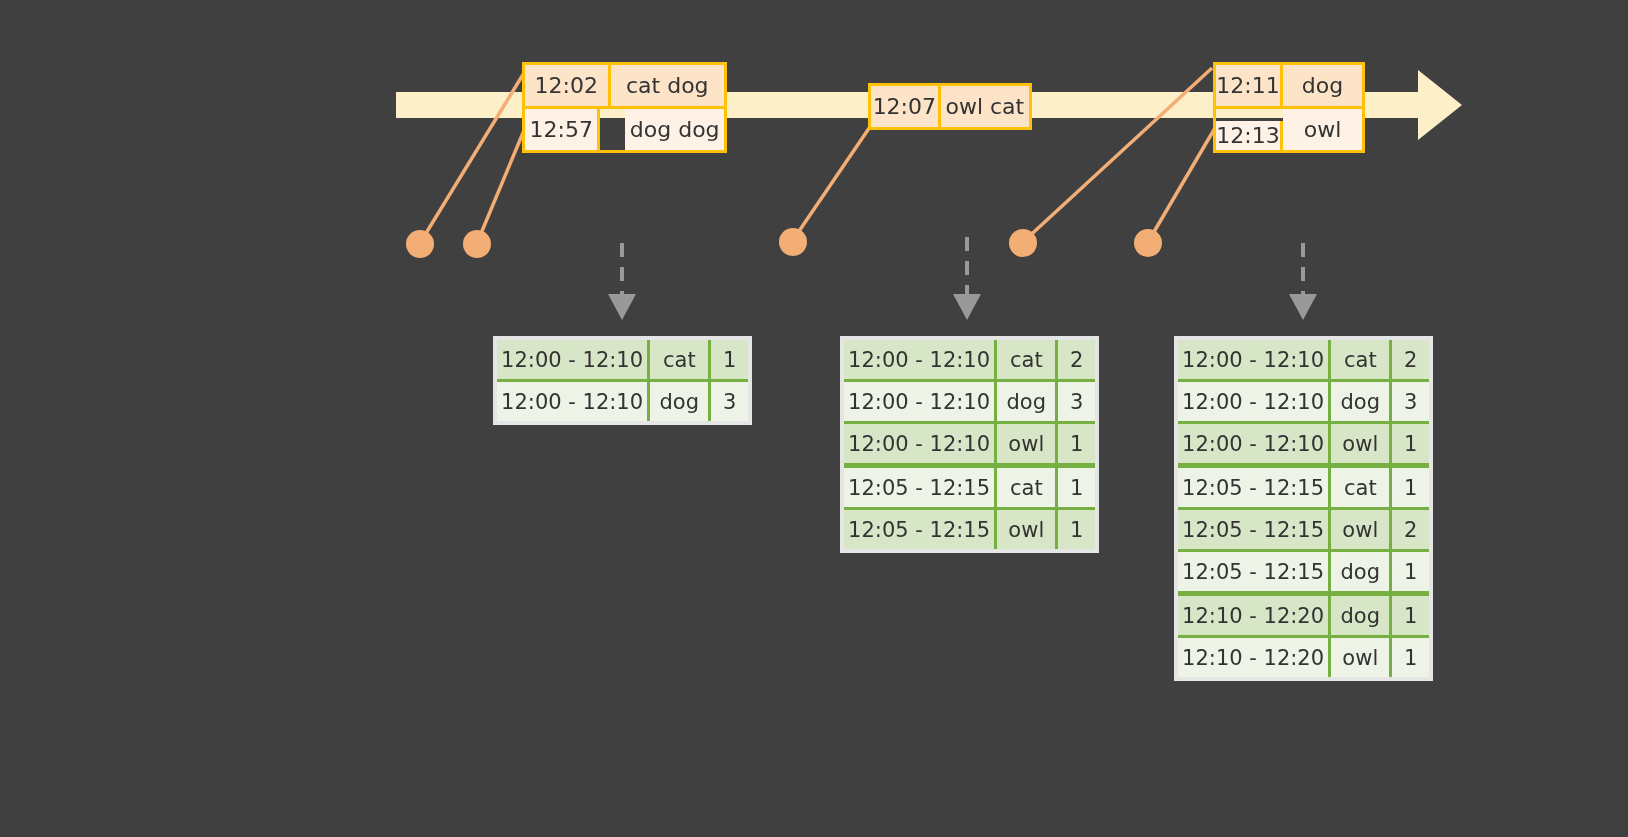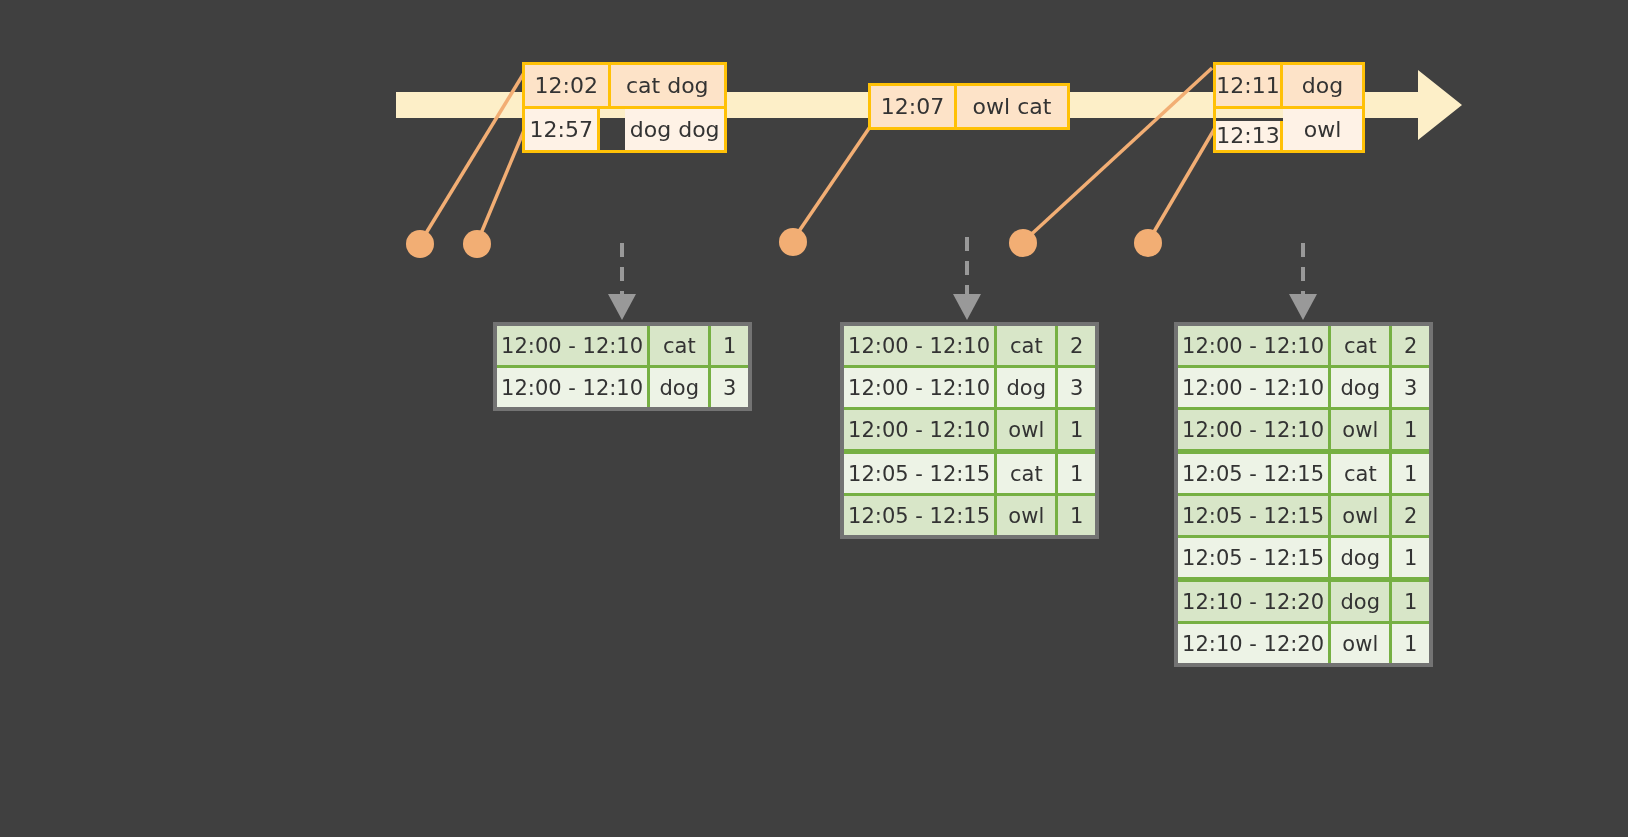--- a/index.html
+++ b/index.html
@@ -56,26 +56,27 @@
     font-size: 22px;
     color: #333333;
     box-sizing: border-box;
   }
   .shade-dark  { background: #FDE3C8; }
   .shade-light { background: #FEF2E6; }
 
   
   .result-table {
     position: absolute;
-    border: 4px solid #737373;
+    border: 4px solid #e5e5e5;
     box-sizing: border-box;
     display: flex;
     flex-direction: column;
     background: #76B043;
     z-index: 5;
+    margin-top: 14px;
   }
   .res-row {
     display: flex;
     flex-direction: row;
     height: 39px;
   }
   .res-row + .res-row { margin-top: 3px; }
   .res-row.group-break { margin-top: 5px; }
   .res-window {
     display: flex;
@@ -149,21 +150,21 @@
     <div class="event-row">
       <div class="event-time shade-dark" style="width:86px;">12:02</div>
       <div class="event-words shade-dark" style="width:114px;">cat dog</div>
     </div>
     <div class="event-row">
       <div class="event-time shade-light" style="width:86px;">12:57</div>
       <div class="event-words shade-light" style="width:113px;margin-left:25px;">dog dog</div>
     </div>
   </div>
 
-  <div class="event-box" style="left:868px; top:83px; width:202px;">
+  <div class="event-box" style="left:868px; top:83px; width:164px;">
     <div class="event-row">
       <div class="event-time shade-dark" style="width:86px;">12:07</div>
       <div class="event-words shade-dark" style="width:110px;">owl cat</div>
     </div>
   </div>
 
   <div class="event-box" style="left:1213px; top:62px; width:152px;">
     <div class="event-row">
       <div class="event-time shade-dark" style="width:80px;">12:11</div>
       <div class="event-words shade-dark" style="width:95px;">dog</div>

